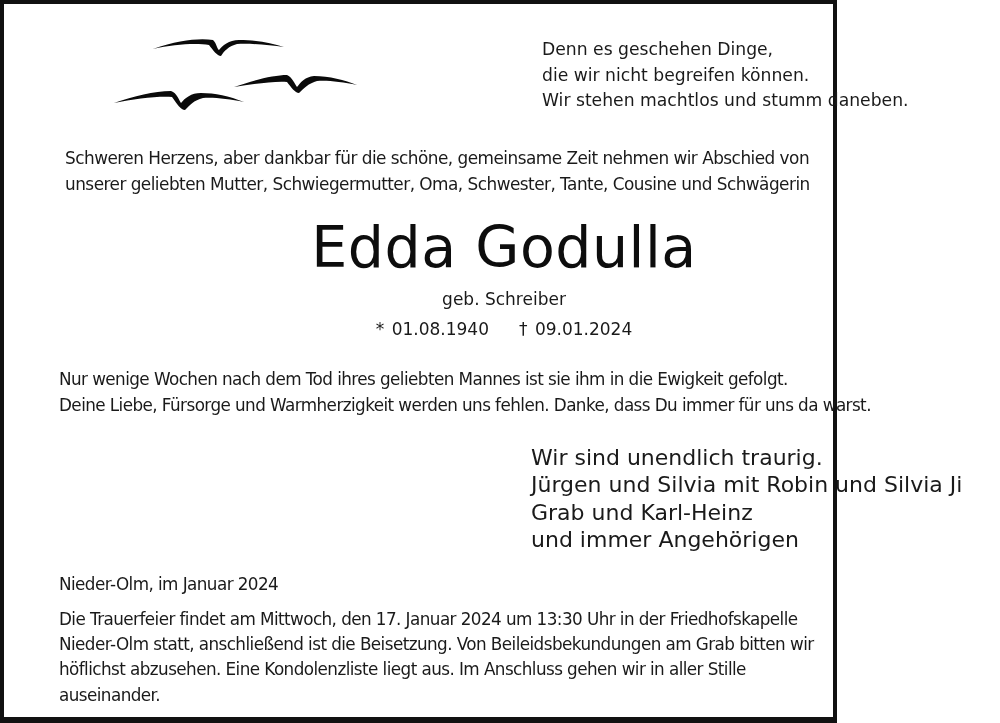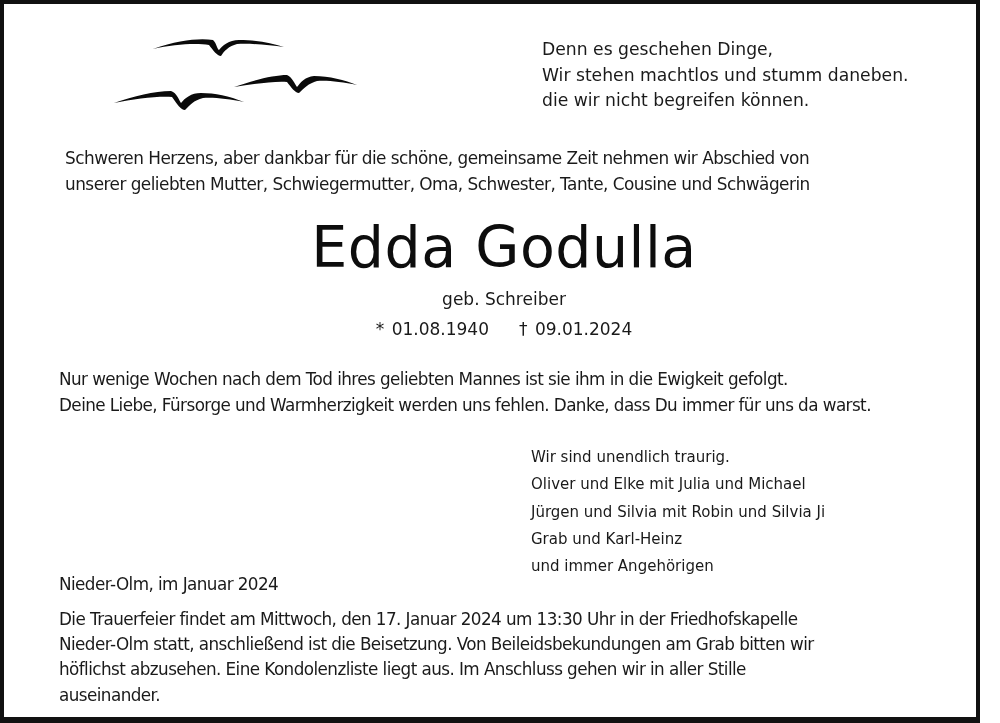--- a/index.html
+++ b/index.html
@@ -1,53 +1,53 @@
 <!DOCTYPE html>
 <html><head>
 <meta charset="utf-8">
 <style>
   html, body { margin: 0; padding: 0; background: #ffffff; }
   body { width: 1000px; height: 723px; overflow: hidden; position: relative; }
   .frame {
-    position: absolute; left: 0; top: 0; width: 980px; height: 723px;
+    position: absolute; left: 0; top: 0; width: 837px; height: 723px;
     box-sizing: border-box; border: 4px solid #111111; border-bottom-width: 6px;
     background: #ffffff;
   }
   .txt { position: absolute; color: #1a1a1a; font-family: "DejaVu Sans", sans-serif; white-space: nowrap; }
   .birds { position: absolute; left: 105px; top: 28px; width: 260px; height: 85px; }
   .quote { left: 538px; top: 33px; font-size: 17.2px; line-height: 25.6px; }
   .intro { left: 61px; top: 141px; font-size: 17.6px; line-height: 26px; letter-spacing: -0.55px; transform: scaleX(0.96); transform-origin: left top; }
   .name { left: 0; width: 1000px; top: 208px; text-align: center; font-size: 57px; line-height: 70px; letter-spacing: 0.5px; color: #0d0d0d; }
   .maiden { left: 0; width: 1000px; top: 283px; text-align: center; font-size: 17px; line-height: 24px; }
   .dates { left: 0; width: 1000px; top: 313px; text-align: center; font-size: 17px; line-height: 24px; word-spacing: 2px; }
   .dates .gap { display: inline-block; width: 30px; }
   .body1 { left: 55px; top: 362px; font-size: 17.6px; line-height: 26px; letter-spacing: -0.6px; transform: scaleX(0.955); transform-origin: left top; }
-  .family { left: 527px; top: 440px; font-size: 15px; line-height: 27.3px; }
+  .family { left: 527px; top: 440px; font-size: 22px; line-height: 27.3px; }
   .place { left: 55px; top: 567px; font-size: 17.6px; line-height: 26px; letter-spacing: -0.6px; transform: scaleX(0.955); transform-origin: left top; }
   .service { left: 55px; top: 603px; font-size: 17.6px; line-height: 25.2px; letter-spacing: -0.6px; transform: scaleX(0.955); transform-origin: left top; }
   .line { display: block; }
 </style>
 </head>
 <body>
 
 <div class="frame">
 
   <svg class="birds" viewBox="0 0 260 85">
 
     <path d="M44 17 C70 8, 90 6, 104 8 C108 12, 108 17, 110 18 C113 14, 120 8, 130 8 C148 8, 162 11, 175 15 C160 13, 140 11, 128 12 C120 14, 115 19, 112 24 C108 24, 104 18, 100 13 C88 11, 65 12, 44 17 Z" fill="#0a0a0a"></path>
 
     <path d="M125 55 C145 48, 165 43, 178 43 C183 45, 186 52, 188 55 C192 50, 196 45, 205 44 C220 44, 236 48, 248 53 C233 50, 218 48, 208 49 C200 51, 194 57, 190 61 C186 61, 182 55, 178 50 C165 49, 145 52, 125 55 Z" fill="#0a0a0a"></path>
 
     <path d="M5 71 C25 64, 45 59, 62 59 C68 61, 70 68, 72 71 C76 66, 82 61, 92 61 C106 61, 120 64, 135 70 C120 67, 104 65, 94 66 C85 68, 80 74, 76 78 C72 78, 68 72, 63 65 C48 64, 25 67, 5 71 Z" fill="#0a0a0a"></path>
   </svg>
 
   <div class="txt quote">
     <span class="line">Denn es geschehen Dinge,</span>
+    <span class="line">die wir nicht begreifen können.</span>
     <span class="line">Wir stehen machtlos und stumm daneben.</span>
-    <span class="line">die wir nicht begreifen können.</span>
   </div>
 
   <div class="txt intro">
     <span class="line">Schweren Herzens, aber dankbar für die schöne, gemeinsame Zeit nehmen wir Abschied von</span>
     <span class="line">unserer geliebten Mutter, Schwiegermutter, Oma, Schwester, Tante, Cousine und Schwägerin</span>
   </div>
 
   <div class="txt name">Edda Godulla</div>
 
   <div class="txt maiden">geb. Schreiber</div>
@@ -56,21 +56,20 @@
     <span>* 01.08.1940</span><span class="gap"></span><span>† 09.01.2024</span>
   </div>
 
   <div class="txt body1">
     <span class="line">Nur wenige Wochen nach dem Tod ihres geliebten Mannes ist sie ihm in die Ewigkeit gefolgt.</span>
     <span class="line">Deine Liebe, Fürsorge und Warmherzigkeit werden uns fehlen. Danke, dass Du immer für uns da warst.</span>
   </div>
 
   <div class="txt family">
     <span class="line">Wir sind unendlich traurig.</span>
-    <span class="line">Oliver und Elke mit Julia und Michael</span>
     <span class="line">Jürgen und Silvia mit Robin und Silvia Ji</span>
     <span class="line">Grab und Karl-Heinz</span>
     <span class="line">und immer Angehörigen</span>
   </div>
 
   <div class="txt place">Nieder-Olm, im Januar 2024</div>
 
   <div class="txt service">
     <span class="line">Die Trauerfeier findet am Mittwoch, den 17. Januar 2024 um 13:30 Uhr in der Friedhofskapelle</span>
     <span class="line">Nieder-Olm statt, anschließend ist die Beisetzung. Von Beileidsbekundungen am Grab bitten wir</span>

